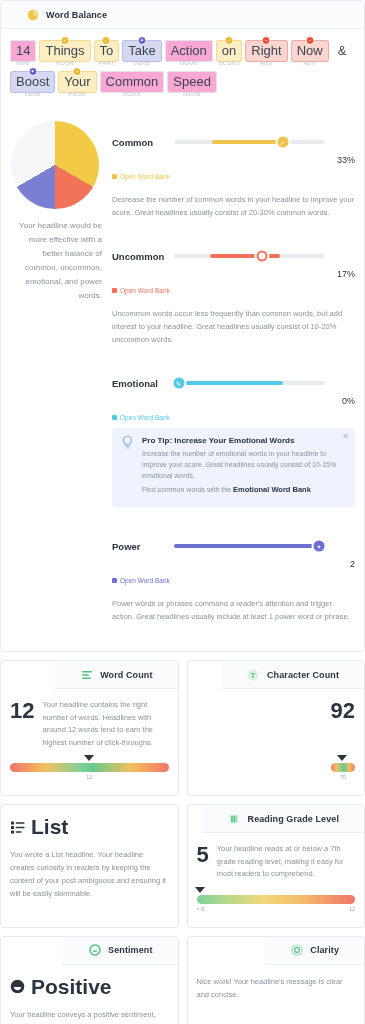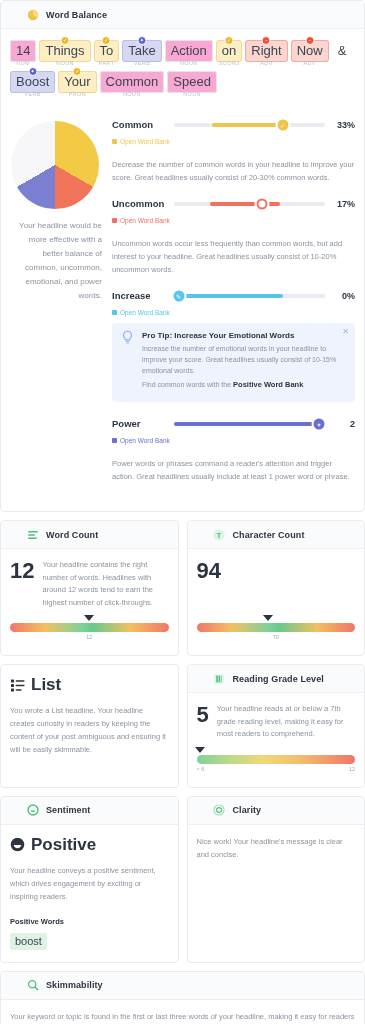--- a/index.html
+++ b/index.html
@@ -105,59 +105,59 @@
     background: #e9ebf0;
   }
   .fill { position: absolute; top: 0; bottom: 0; border-radius: 3px; }
   .knob {
     position: absolute; top: 50%; transform: translate(-50%,-50%);
     width: 11px; height: 11px; border-radius: 50%;
     display: flex; align-items: center; justify-content: center;
     color: #fff; font-size: 6px; box-shadow: 0 0 0 2px #fff;
   }
   .knob.hollow { background: #fff; }
-  .metric-val { font-size: 9px; font-weight: bold; color: #2b3440; width: 24px; text-align: right; flex: 0 0 24px; }
+  .metric-val { font-size: 9px; font-weight: normal; color: #2b3440; width: 24px; text-align: right; flex: 0 0 24px; margin-top: 36px; }
   .wordbank {
     display: inline-flex; align-items: center; gap: 3px;
     font-size: 6.5px; margin-top: 2px; text-decoration: none;
   }
   .wordbank .sq { width: 5px; height: 5px; border-radius: 1px; display: inline-block; }
   .metric-desc { font-size: 7.5px; color: #8b93a0; line-height: 13px; margin: 10px 0 14px 0; }
 
   .protip {
     background: #eef3fd; border-radius: 3px; padding: 8px 10px 9px 9px;
     display: flex; gap: 8px; position: relative; margin: 4px 0 16px 0;
   }
   .protip .close { position: absolute; top: 4px; right: 6px; font-size: 8px; color: #9fb6dd; }
   .protip h4 { margin: 0 0 3px 0; font-size: 8px; color: #2b3440; font-weight: bold; }
   .protip p { margin: 0 0 3px 0; font-size: 7px; color: #8b93a0; line-height: 11px; }
   .protip .bold { font-weight: bold; color: #2b3440; font-size: 7.5px; }
 
   
   .grid2 { display: flex; gap: 8px; margin-bottom: 8px; }
-  .grid2 > .card { flex: 1 1 0; margin-bottom: 0; display: flex; flex-direction: column; }
+  .grid2 > .card { flex: 1 1 0; margin-bottom: 0; display: flex; flex-direction: column; align-items: flex-end; }
 
   .bignum-row { display: flex; gap: 8px; align-items: flex-start; }
   .bignum { font-size: 22px; font-weight: bold; color: #2b3440; line-height: 24px; }
   .bigtxt { font-size: 7.5px; color: #8b93a0; line-height: 12.5px; flex: 1 1 auto; }
 
   .gauge-wrap { margin-top: auto; padding-top: 14px; }
   .gauge { position: relative; height: 9px; border-radius: 6px; }
   .g-wc { background: linear-gradient(90deg,#f0756a 0%,#f3c05f 22%,#7fd19a 45%,#68c98c 52%,#f3c05f 76%,#f0756a 100%); }
   .g-rg { background: linear-gradient(90deg,#7fd19a 0%,#b9d98a 20%,#f0d878 42%,#f3bd6c 66%,#f0756a 100%); }
   .caret {
     position: absolute; top: -8px; transform: translateX(-50%);
     width: 0; height: 0; border-left: 5px solid transparent; border-right: 5px solid transparent;
     border-top: 6px solid #2b3440;
   }
   .gauge-labels { position: relative; height: 9px; margin-top: 2px; }
   .gauge-labels span { position: absolute; font-size: 5.5px; color: #9aa6c6; }
 
   .typeline { display: flex; align-items: center; gap: 6px; margin-bottom: 9px; }
-  .typeline .name { font-size: 17px; font-weight: bold; color: #2b3440; }
+  .typeline .name { font-size: 21px; font-weight: bold; color: #2b3440; }
   .para { font-size: 7.5px; color: #8b93a0; line-height: 13px; margin: 0; }
 
   .sublabel { font-size: 7.5px; font-weight: bold; color: #2b3440; margin: 14px 0 5px 0; }
   .pword {
     display: inline-block; background: #dff3e5; border-radius: 2px;
     padding: 2px 5px 3px 5px; font-size: 11px; color: #3c4550;
   }
 </style>
 </head>
 <body>
@@ -213,21 +213,21 @@
               <div class="track">
                 <div class="fill" style="left: 24%; width: 46%; background: rgb(242, 112, 90);"></div>
                 <div class="knob hollow" style="left: 58%; border: 2.5px solid rgb(242, 112, 90);"></div>
               </div>
               <div class="metric-val">17%</div>
             </div><a class="wordbank" href="#" style="color: rgb(242, 112, 90);">
               <span class="sq" style="background: rgb(242, 112, 90);"></span>
               <span>Open Word Bank</span>
             </a><div class="metric-desc">Uncommon words occur less frequently than common words, but add interest to your headline. Great headlines usually consist of 10-20% uncommon words.</div></div>
           <div class="metric"><div class="metric-row">
-              <div class="metric-name">Increase</div>
+              <div class="metric-name">Emotional</div>
               <div class="track">
                 <div class="fill" style="left: 3%; width: 69%; background: rgb(84, 200, 232);"></div>
                 <div class="knob" style="left: 3%; background: rgb(84, 200, 232);">✎</div>
               </div>
               <div class="metric-val">0%</div>
             </div><a class="wordbank" href="#" style="color: rgb(84, 200, 232);">
               <span class="sq" style="background: rgb(84, 200, 232);"></span>
               <span>Open Word Bank</span>
             </a></div>
           <div class="protip">
@@ -235,21 +235,21 @@
             <span class="ico">
               <svg width="13" height="15" viewBox="0 0 13 15">
                 <path d="M6.5 1.2a4 4 0 0 0-2.4 7.2v1.4h4.8V8.4A4 4 0 0 0 6.5 1.2z" fill="none" stroke="#8fb4e8" stroke-width="1.1"></path>
                 <rect x="4.6" y="10.6" width="3.8" height="1.1" rx=".5" fill="#8fb4e8"></rect>
                 <rect x="5.2" y="12.4" width="2.6" height="1.1" rx=".5" fill="#8fb4e8"></rect>
               </svg>
             </span>
             <div style="flex:1 1 auto">
               <h4>Pro Tip: Increase Your Emotional Words</h4>
               <p>Increase the number of emotional words in your headline to improve your score. Great headlines usually consist of 10-15% emotional words.</p>
-              <p><span>Find common words with the </span><span class="bold">Positive Word Bank</span></p>
+              <p><span>Find common words with the </span><span class="bold">Emotional Word Bank</span></p>
             </div>
           </div>
           <div class="metric"><div class="metric-row">
               <div class="metric-name">Power</div>
               <div class="track">
                 <div class="fill" style="left: 0%; width: 96%; background: rgb(106, 111, 208);"></div>
                 <div class="knob" style="left: 96%; background: rgb(106, 111, 208);">✦</div>
               </div>
               <div class="metric-val">2</div>
             </div><a class="wordbank" href="#" style="color: rgb(106, 111, 208);">
@@ -294,21 +294,21 @@
         <span class="ico">
           <svg width="12" height="12" viewBox="0 0 12 12">
               <circle cx="6" cy="6" r="5.6" fill="#dff3e5"></circle>
               <text x="6" y="8.8" font-size="8" font-family="Liberation Sans, sans-serif" font-weight="bold" fill="#4fc07c" text-anchor="middle">T</text>
             </svg>
         </span>
         <span class="ttl">Character Count</span>
       </div>
       <div class="card-body" style="display:flex;flex-direction:column;flex:1 1 auto;">
         <div class="bignum-row">
-          <div class="bignum">94</div>
+          <div class="bignum">92</div>
         </div>
         <div class="gauge-wrap">
           <div class="gauge g-wc">
             <div class="caret" id="cc-caret" style="left: 45%;"></div>
           </div>
           <div class="gauge-labels">
             <span id="cc-lbl" style="left: 50%; transform: translateX(-50%);">70</span>
           </div>
         </div>
       </div>

